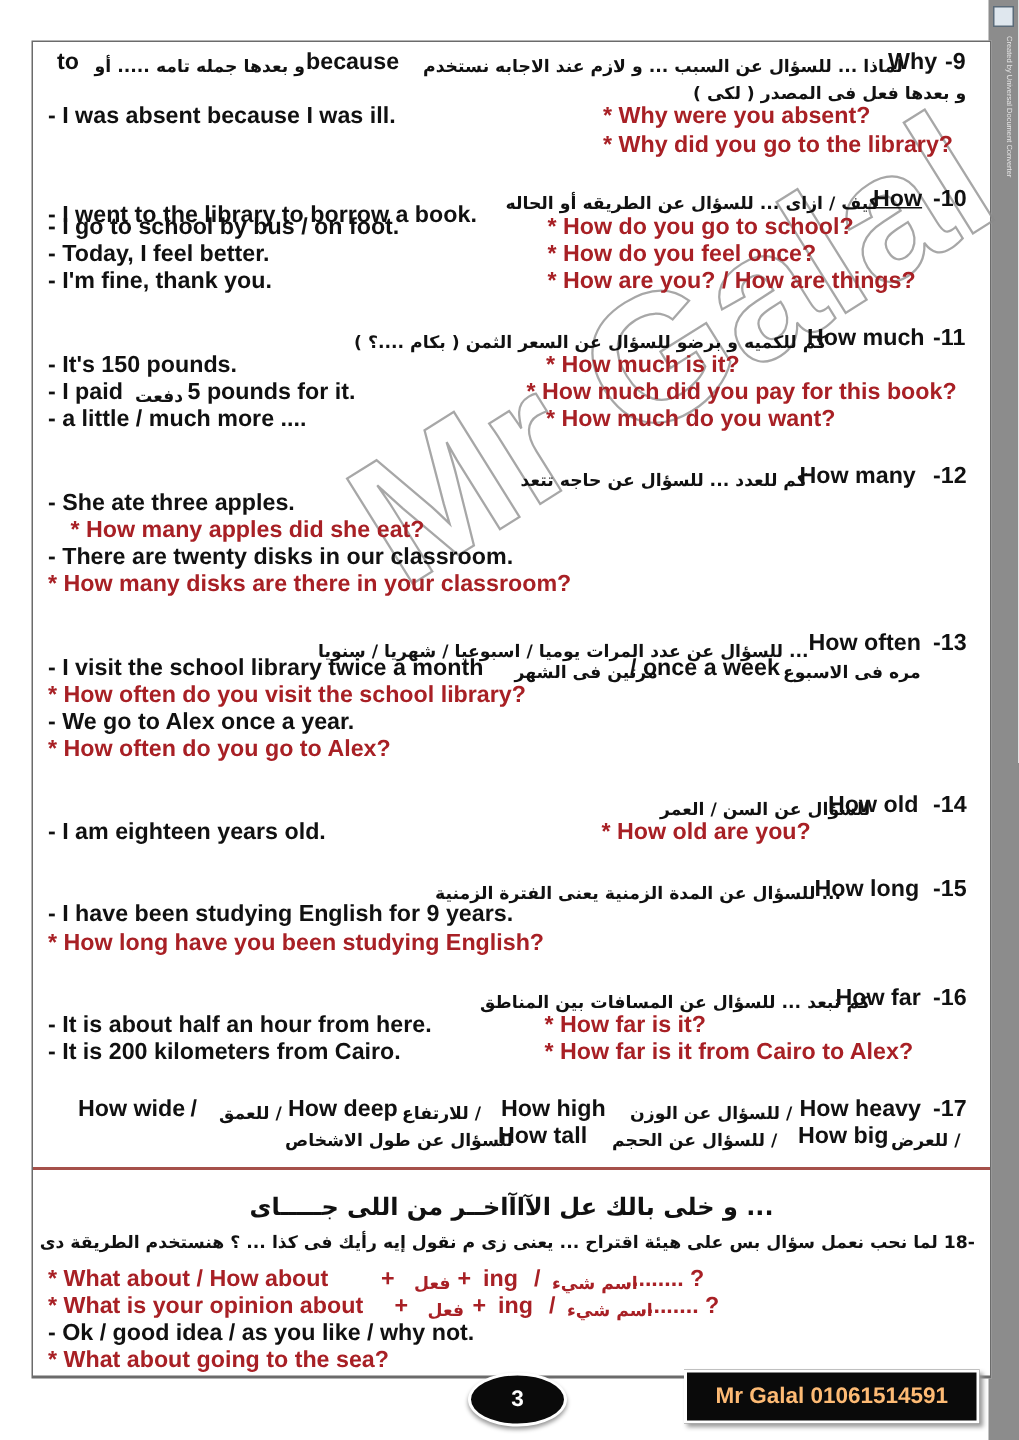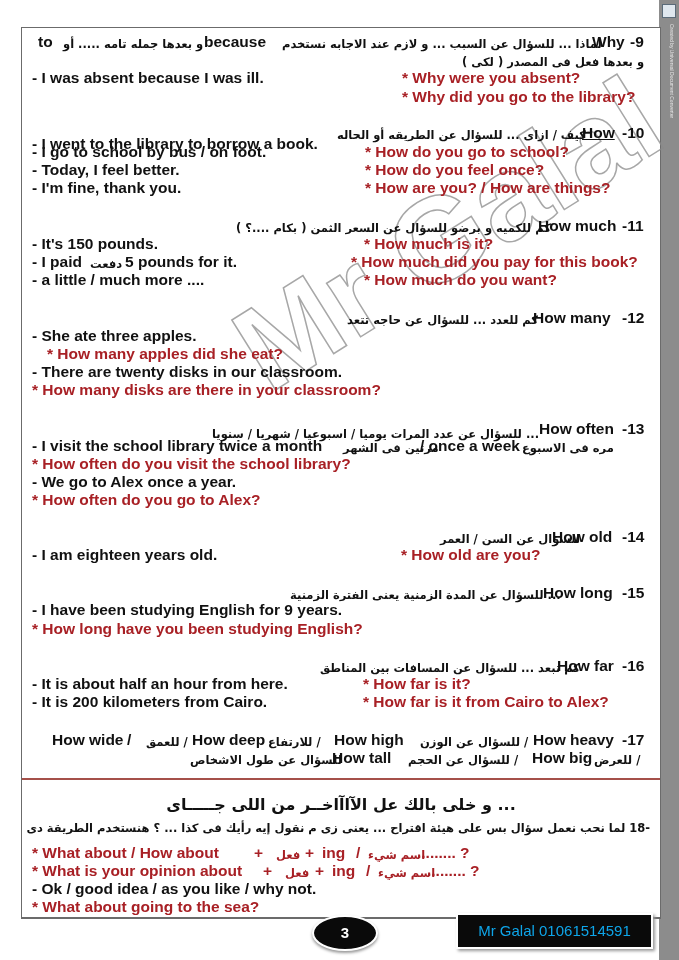--- a/index.html
+++ b/index.html
@@ -13,22 +13,22 @@
   .frame { position:absolute; left:21px; top:27px; width:640px; height:892px; border:1px solid #6b6b6b; border-bottom:2px solid #6b6b6b; box-sizing:border-box; background:#fff; }
   .divider { position:absolute; left:22px; top:778px; width:638px; height:2px; background:#a5504a; }
   .ln { position:absolute; white-space:nowrap; font-weight:bold; font-size:15.5px; line-height:18px; transform-origin:left top; }
   .blk { color:#111; }
   .red { color:#a82025; }
   .ar  { font-family:"DejaVu Sans", sans-serif; font-size:11.5px; font-weight:bold; }
   .watermark { position:absolute; left:210px; top:300px; font-size:120px; font-weight:bold; color:transparent;
                -webkit-text-stroke:1.5px #8a8a8a; transform:rotate(-32deg); transform-origin:left top; opacity:0.75; white-space:nowrap; }
   .pagenum { position:absolute; left:312px; top:915px; width:62px; height:32px; border-radius:50%; background:#0a0a0a;
              color:#fff; font-weight:bold; font-size:15px; text-align:center; line-height:32px; box-shadow:0 2px 3px #999; border:2px solid #fff; }
-  .footer-tag { position:absolute; left:456px; top:913px; width:193px; height:32px; background:#0a0a0a; color:#0ea5e9;
-                font-weight:normal; font-size:15px; text-align:center; line-height:32px; box-shadow:2px 2px 3px #999; border:2px solid #fff; }
+  .footer-tag { position:absolute; left:456px; top:913px; width:193px; height:32px; background:#0a0a0a; color:#fdba74;
+                font-weight:bold; font-size:15px; text-align:center; line-height:32px; box-shadow:2px 2px 3px #999; border:2px solid #fff; }
   .center-ar { position:absolute; left:22px; width:638px; text-align:center; font-weight:bold; color:#111; }
 </style>
 </head>
 <body>
 
 <div class="page">
 
   <div class="sidestrip">
     <div class="logo"></div>
     <div class="vtext">Created by Universal Document Converter</div>

